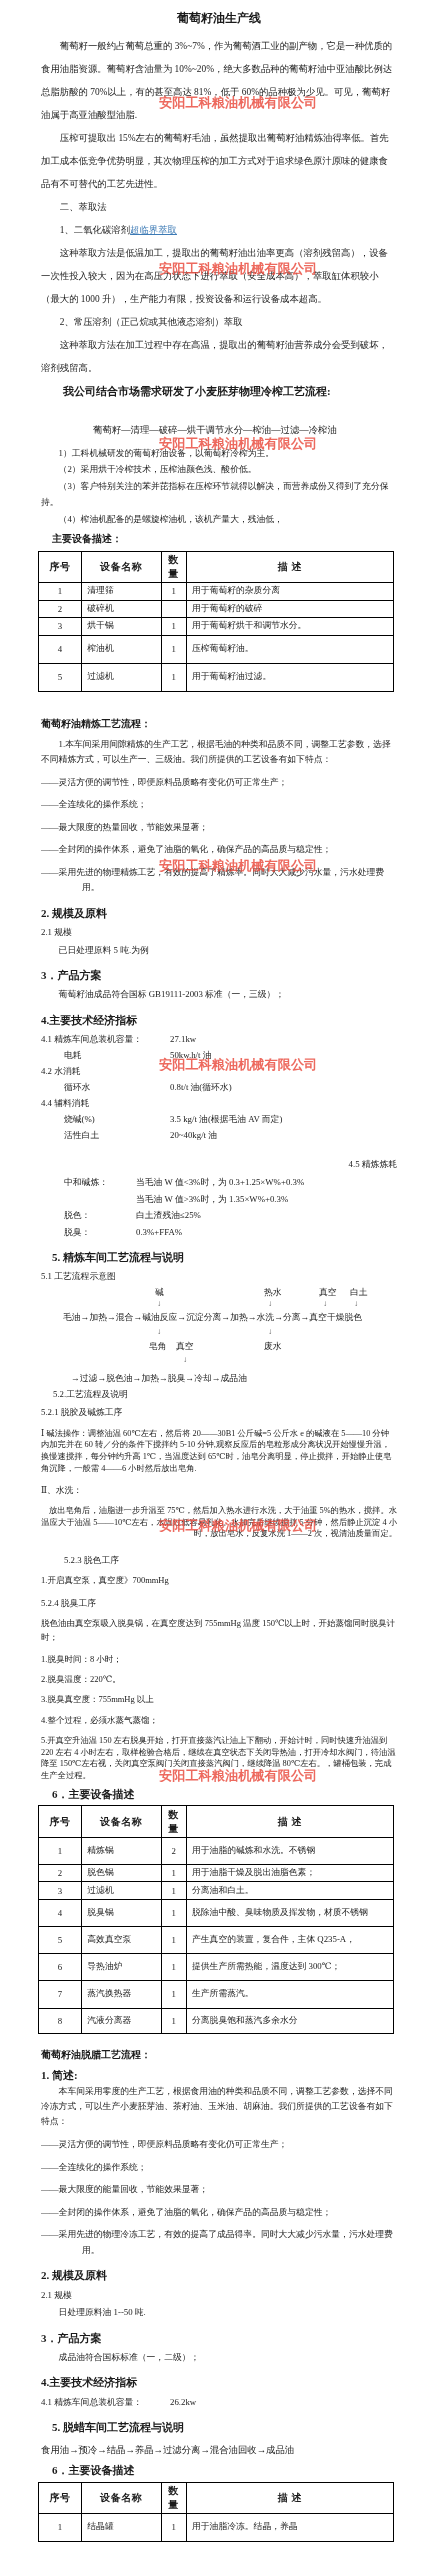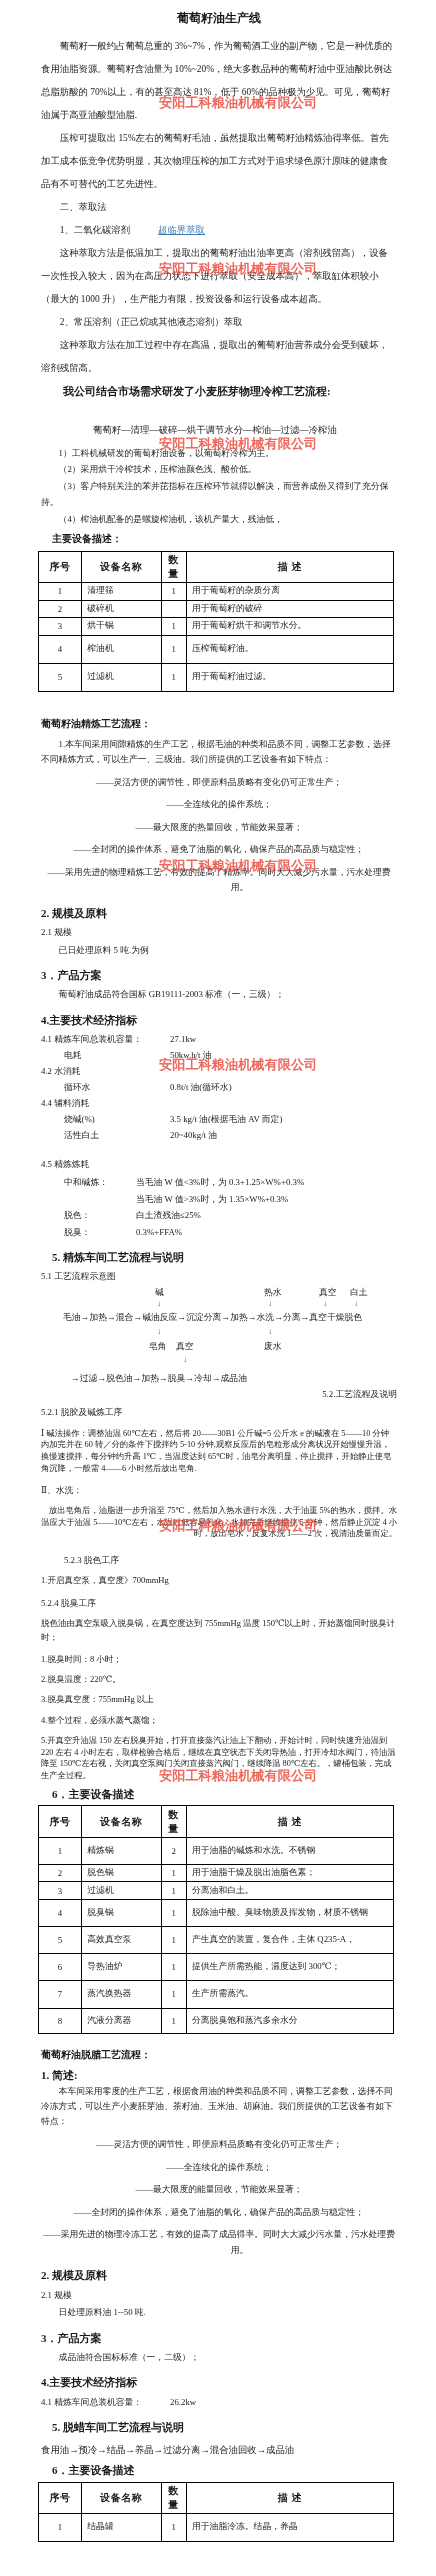--- a/index.html
+++ b/index.html
@@ -17,21 +17,21 @@
     overflow:hidden;
   }
   .title{
     text-align:center;
     font-size:12px;
     font-weight:bold;
     margin:3.3px 0 7.7px 0;
   }
   .t-loose{font-size:9.4px;line-height:23px;margin:0;}
   .ind{text-indent:2em;}
-  .link{color:#3c7ab5;text-decoration:underline;cursor:pointer;margin-left:28px;}
+  .link{color:#3c7ab5;text-decoration:underline;cursor:pointer;}
   .lead-bold{font-size:11px;font-weight:bold;line-height:23px;text-indent:2em;margin:0;}
   .press-flow{font-size:9.4px;line-height:16.5px;margin:19px 0 6.6px 0;padding-left:52px;}
   .items30 p{font-size:8.8px;line-height:16.5px;margin:0;text-indent:2em;}
   .equip-desc-h{font-size:10px;font-weight:bold;margin:4.4px 0 5.5px 0;padding-left:11px;}
   table{border-collapse:collapse;width:100%;table-layout:fixed;margin:0 0 0 -2.8px;}
   th,td{border:1.1px solid #000;font-size:8.8px;padding:1.1px 5.5px;vertical-align:middle;}
   th{font-size:10px;font-weight:bold;height:22px;text-align:center;letter-spacing:0.6px;}
   td{height:14.3px;}
   col.c-no{width:12%;} col.c-name{width:22.5%;} col.c-qty{width:7%;} col.c-desc{width:58.5%;}
   td.c1{text-align:center;} td.c3{text-align:center;}
@@ -39,21 +39,21 @@
   #table2 tbody tr:nth-child(1) td,#table2 tbody tr:nth-child(4) td,
   #table2 tbody tr:nth-child(5) td,#table2 tbody tr:nth-child(6) td,
   #table2 tbody tr:nth-child(7) td{height:24px;}
   #table2 tbody tr:nth-child(8) td{height:22px;}
   #table3 tbody tr:nth-child(1) td,#table3 tbody tr:nth-child(4) td{height:25px;}
   #table3 tbody tr:nth-child(5) td{height:29px;}
   .sec-h{font-size:11px;font-weight:bold;margin:10px 0 3.3px 0;}
   .sec-h.pad{padding-left:11px;}
   .proc-h{font-size:10px;font-weight:bold;margin:25px 0 5.5px 0;}
   .p28{font-size:8.8px;line-height:15.4px;margin:0;}
-  .bullet{font-size:8.8px;line-height:15.4px;margin:7.2px 0 0 0;padding-left:41px;text-indent:-41px;text-align:center;}
+  .bullet{font-size:8.8px;line-height:15.4px;margin:7.2px 0 0 0;padding-left:41px;text-indent:-41px;}
   .sub-h{font-size:8.8px;line-height:16.5px;margin:1.1px 0;}
   .spec-row{font-size:8.8px;line-height:16px;margin:0;}
   .spec-row .lbl{display:inline-block;min-width:129px;}
   .spec-row.ind1{padding-left:23px;}
   .spec-row.ind1 .lbl{min-width:106px;}
   .cons-row{font-size:8.8px;line-height:16.5px;margin:0;padding-left:23px;}
   .cons-row .lbl{display:inline-block;min-width:72px;}
   .diagram{position:relative;height:98px;margin:2.2px 0 1.1px 0;font-size:8.8px;}
   .diagram span{position:absolute;white-space:nowrap;}
   .arrow-d{color:#555;font-size:8.3px;}
@@ -175,21 +175,21 @@
   <div id="specs1">
       <p class="spec-row"><span class="lbl">4.1 精炼车间总装机容量：</span><span>27.1kw</span></p>
       <p class="spec-row ind1"><span class="lbl">电耗</span><span>50kw.h/t 油</span></p>
       <p class="spec-row"><span class="lbl">4.2 水消耗</span><span></span></p>
       <p class="spec-row ind1"><span class="lbl">循环水</span><span>0.8t/t 油(循环水)</span></p>
       <p class="spec-row"><span class="lbl">4.4 辅料消耗</span><span></span></p>
       <p class="spec-row ind1"><span class="lbl">烧碱(%)</span><span>3.5 kg/t 油(根据毛油 AV 而定)</span></p>
       <p class="spec-row ind1"><span class="lbl">活性白土</span><span>20~40kg/t 油</span></p>
     </div>
 
-  <p class="sub-h" style="margin-top:13.2px;">4.5 精炼炼耗</p>
+  <p class="sub-h" style="margin-top:13.2px;text-align:right;">4.5 精炼炼耗</p>
   <div id="cons1">
       <p class="cons-row"><span class="lbl">中和碱炼：</span><span>当毛油 W 值&lt;3%时，为 0.3+1.25×W%+0.3%</span></p>
       <p class="cons-row"><span class="lbl"></span><span>当毛油 W 值&gt;3%时，为 1.35×W%+0.3%</span></p>
       <p class="cons-row"><span class="lbl">脱色：</span><span>白土渣残油≤25%</span></p>
       <p class="cons-row"><span class="lbl">脱臭：</span><span>0.3%+FFA%</span></p>
     </div>
 
   <p class="sec-h pad">5. 精炼车间工艺流程与说明</p>
   <p class="sub-h">5.1 工艺流程示意图</p>
 
@@ -205,21 +205,21 @@
     <span style="left:22px;top:25px;">毛油→加热→混合→碱油反应→沉淀分离→加热→水洗→分离→真空干燥脱色</span>
     <span class="arrow-d" style="left:116px;top:40px;">↓</span>
     <span class="arrow-d" style="left:227px;top:40px;">↓</span>
     <span style="left:108px;top:54px;">皂角</span>
     <span style="left:135px;top:54px;">真空</span>
     <span style="left:223px;top:54px;">废水</span>
     <span class="arrow-d" style="left:142px;top:68px;">↓</span>
     <span style="left:30px;top:86px;">→过滤→脱色油→加热→脱臭→冷却→成品油</span>
   </div>
 
-  <p class="sub-h" style="padding-left:12px;text-align:right;">5.2.工艺流程及说明</p>
+  <p class="sub-h" style="padding-left:12px;">5.2.工艺流程及说明</p>
   <p class="sub-h">5.2.1 脱胶及碱炼工序</p>
   <p class="tight" style="margin-top:7.7px;">Ⅰ 碱法操作：调整油温 60℃左右，然后将 20——30B1 公斤碱=5 公斤水 e 的碱液在 5——10 分钟内加完并在 60 转／分的条件下搅拌约 5-10 分钟,观察反应后的皂粒形成分离状况开始慢慢升温，换慢速搅拌，每分钟约升高 1℃，当温度达到 65℃时，油皂分离明显，停止搅拌，开始静止使皂角沉降，一般需 4——6 小时然后放出皂角.</p>
 
   <p class="sub-h" style="margin-top:7.7px;">Ⅱ、水洗：</p>
   <p class="tight" style="margin-top:6.6px;text-align:right;">放出皂角后，油脂进一步升温至 75℃，然后加入热水进行水洗，大于油重 5%的热水，搅拌。水温应大于油温 5——10℃左右，水温过低容易乳化。水加完后继续搅拌 5 分钟，然后静止沉淀 4 小时，放出皂水，反复水洗 1——2 次，视清油质量而定。</p>
 
   <p class="sub-h" style="margin-top:12px;padding-left:23px;">5.2.3 脱色工序</p>
   <p class="mid26">1.开启真空泵，真空度》700mmHg</p>
 
   <p class="sub-h" style="margin-top:7.7px;">5.2.4 脱臭工序</p>

